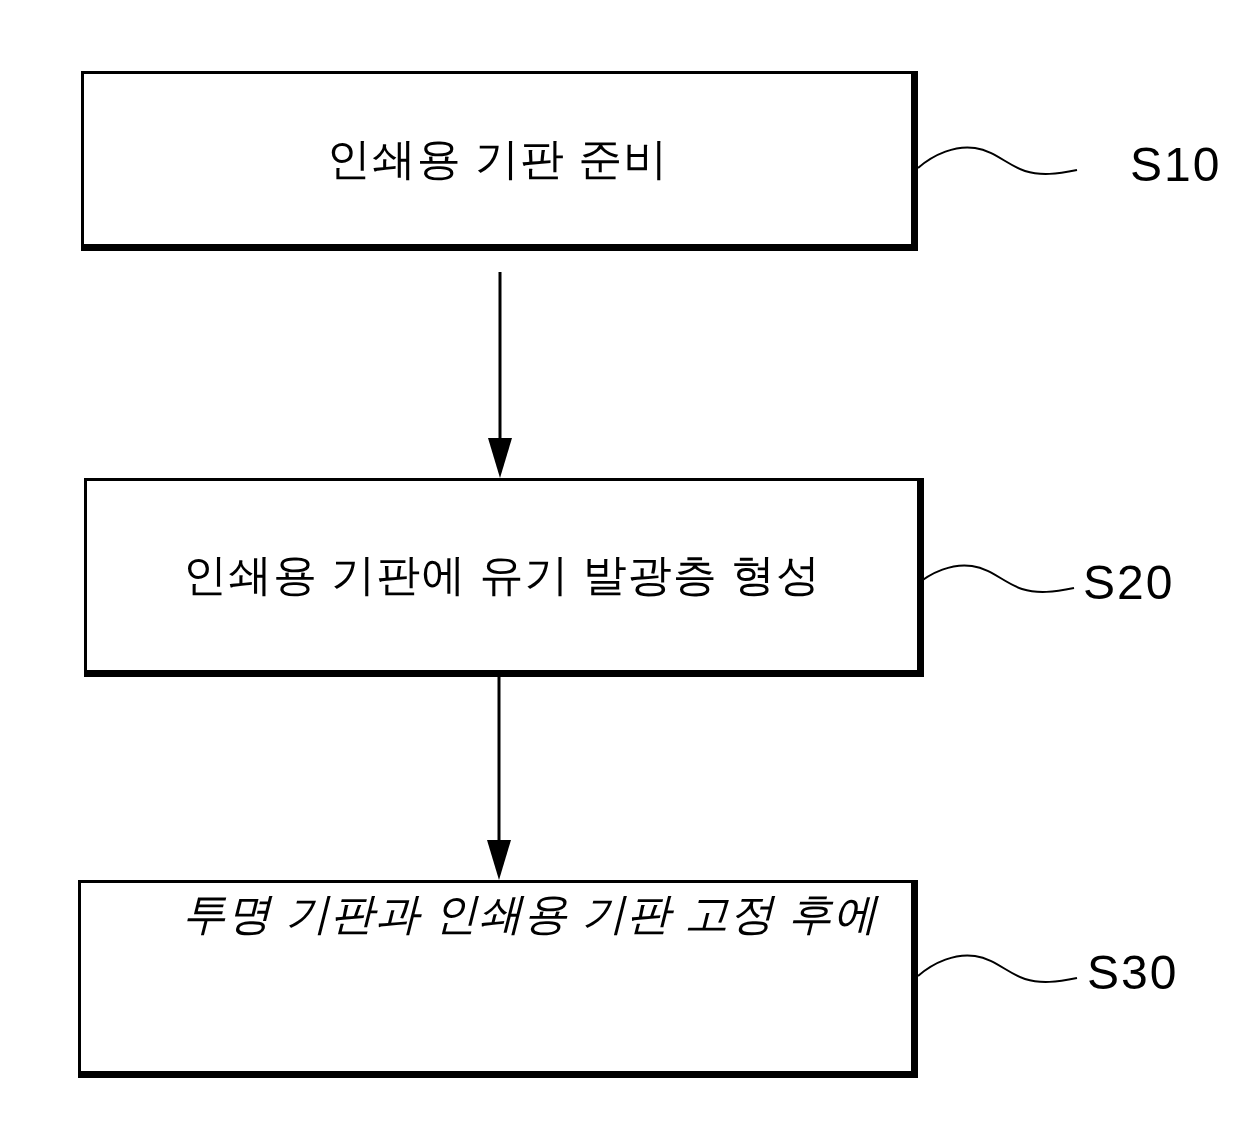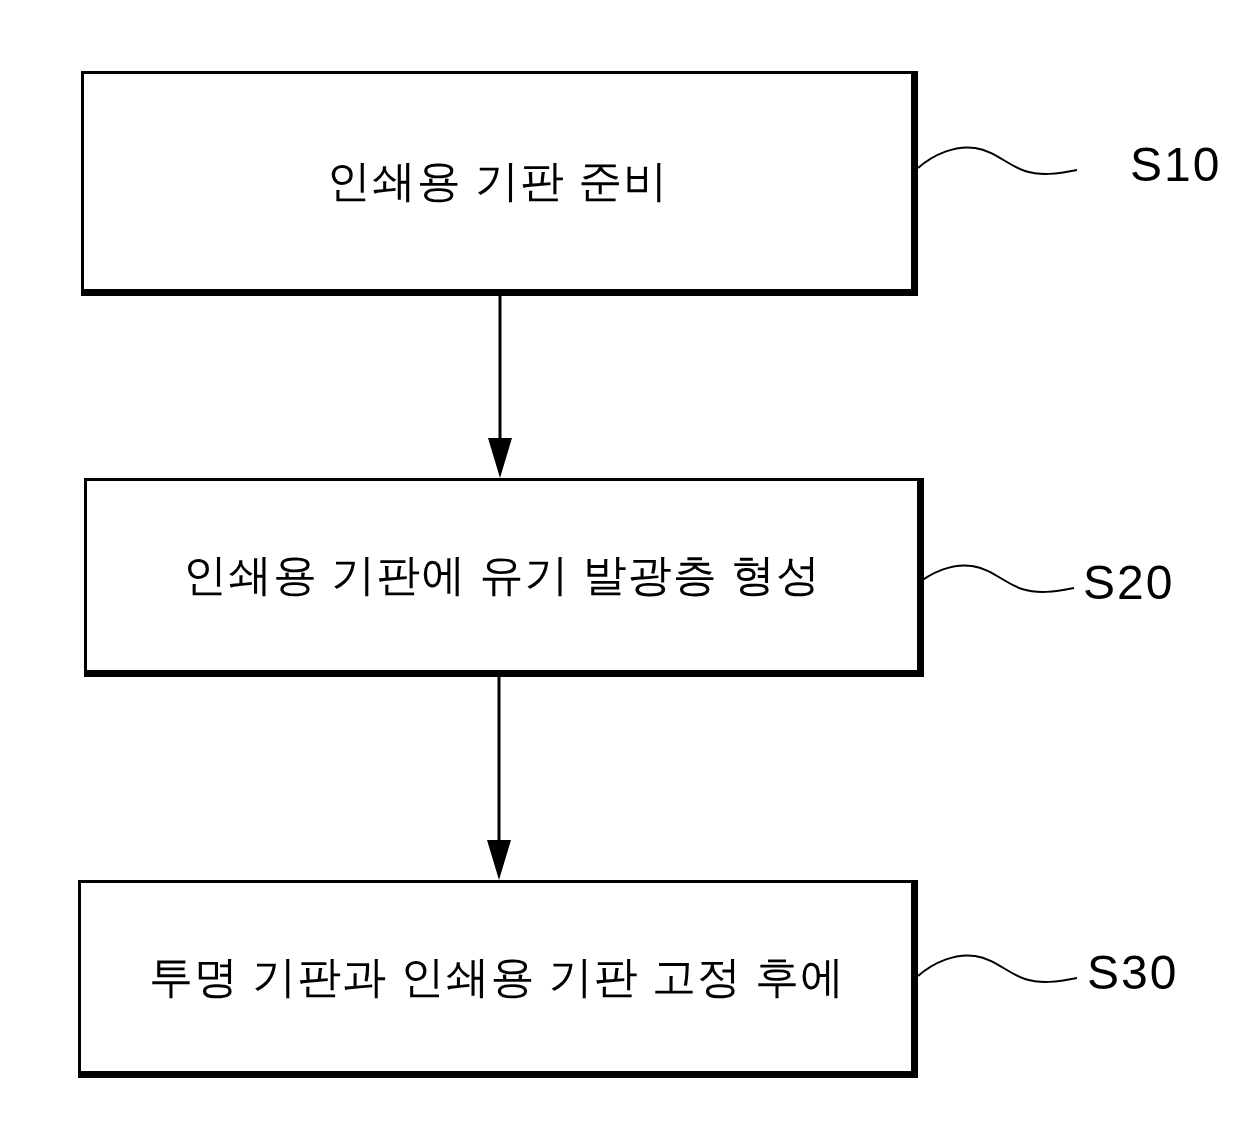--- a/index.html
+++ b/index.html
@@ -28,24 +28,25 @@
     border-right-width: 7px;
     border-bottom-width: 7px;
     display: flex;
     align-items: center;
     justify-content: center;
     font-size: 44px;
     letter-spacing: 1px;
     white-space: nowrap;
   }
   .step-box.multiline {
-    flex-direction: column;
+    flex-direction: row;
     align-items: flex-start;
     justify-content: center;
     padding-left: 68px;
+    font-style: italic;
   }
   .step-box.multiline .box-line {
     line-height: 62px;
   }
   .step-label {
     position: absolute;
     font-size: 48px;
     line-height: 48px;
     letter-spacing: 2px;
   }
@@ -61,21 +62,21 @@
     <polygon class="arrow-head" points="488,438 512,438 500,478"></polygon>
 
     <line class="arrow-shaft" x1="499" y1="677" x2="499" y2="844"></line>
     <polygon class="arrow-head" points="487,840 511,840 499,880"></polygon>
 
     <path class="leader-line" d="M918,168 c16,-14 38,-23 57,-20 c20,3 32,17 50,23 c16,5 32,3 52,-1"></path>
     <path class="leader-line" d="M915,586 c16,-14 38,-23 57,-20 c20,3 32,17 50,23 c16,5 32,3 52,-1"></path>
     <path class="leader-line" d="M918,976 c16,-14 38,-23 57,-20 c20,3 32,17 50,23 c16,5 32,3 52,-1"></path>
   </svg>
 
-  <div class="step-box" style="left:81px; top:71px; width:837px; height:225px;">
+  <div class="step-box" style="left:81px; top:71px; width:837px; height:180px;">
     <span class="box-line">인쇄용 기판 준비</span>
   </div>
 
   <div class="step-box" style="left:84px; top:478px; width:840px; height:199px;">
     <span class="box-line">인쇄용 기판에 유기 발광층 형성</span>
   </div>
 
   <div class="step-box multiline" style="left:78px; top:880px; width:840px; height:198px;">
     <span class="box-line">투명 기판과 인쇄용 기판 고정 후에</span>
   </div>

